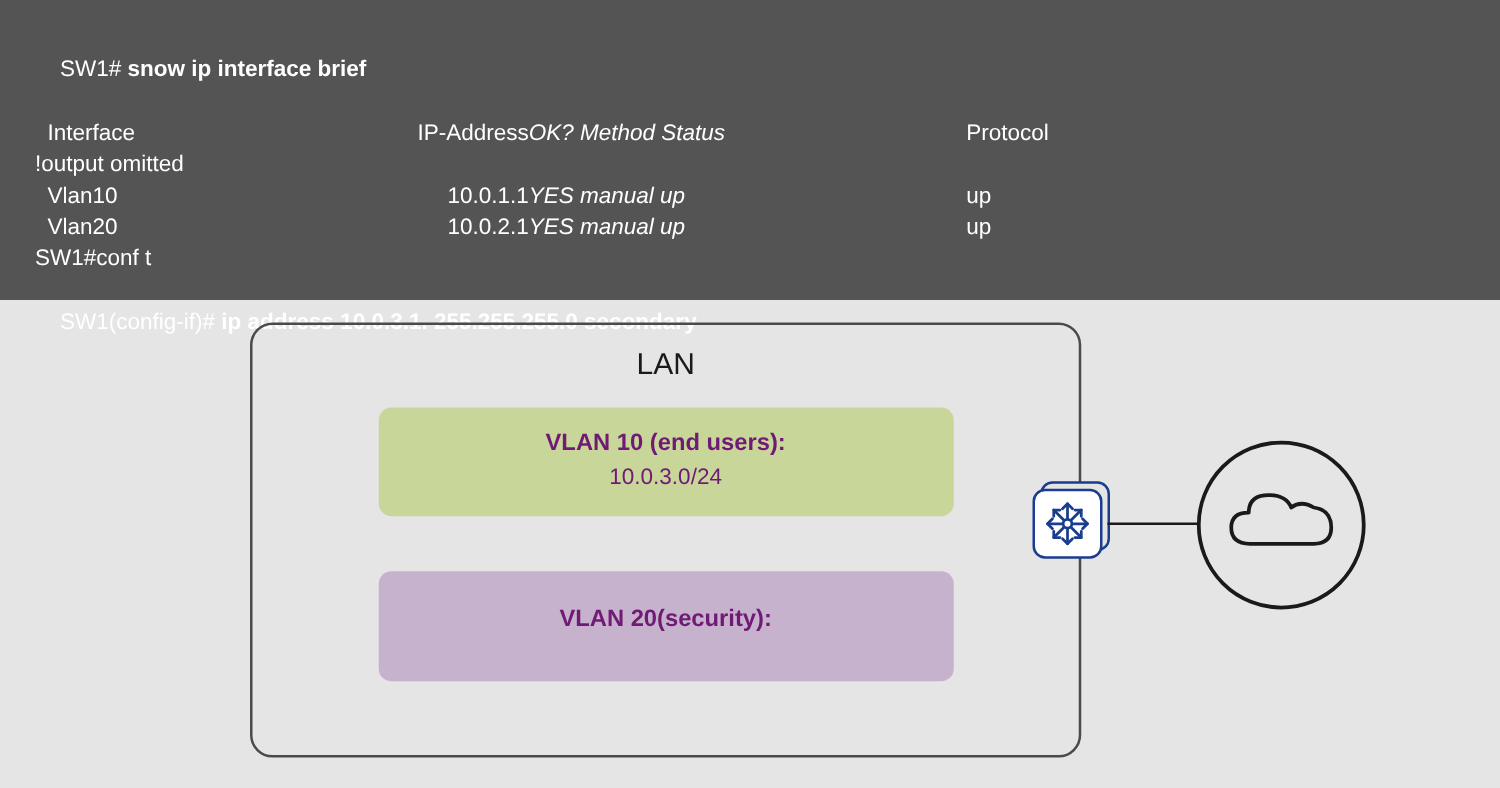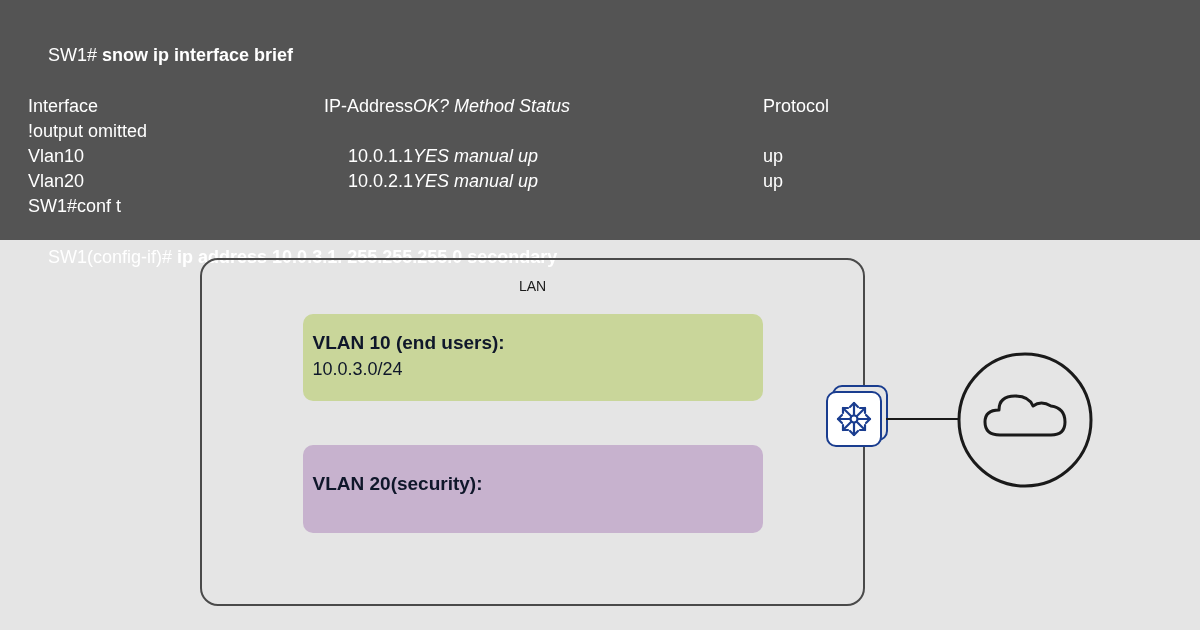--- a/index.html
+++ b/index.html
@@ -15,50 +15,51 @@
     color: #fff;
     padding: 18px 28px 16px 28px;
     font-size: 18px;
     line-height: 1.4;
     height: 240px;
   }
   .term-line { white-space: pre; }
   .prompt { font-weight: 400; }
   .bold { font-weight: 700; }
   .cols { display: flex; }
-  .col-interface { width: 200px; }
+  .col-interface { width: 200px; margin-left: 10px; }
   .col-ip { width: 185px; text-align: right; }
   .col-method { width: 350px; font-style: italic; }
   .col-protocol { flex: 1; }
   .diagram {
     position: relative;
     height: 390px;
   }
   .lan-box {
     position: absolute;
     left: 200px;
     top: 18px;
     width: 665px;
     height: 348px;
     border: 2px solid #4a4a4a;
     border-radius: 18px;
     background: transparent;
   }
   .lan-title {
     text-align: center;
-    font-size: 14px;
+    font-size: 24px;
     margin-top: 18px;
     color: #1a1a1a;
   }
   .vlan-box {
     width: 460px;
     margin: 20px auto 0 auto;
     border-radius: 10px;
+    text-align: center;
     padding: 18px 10px 20px 10px;
-    color: #0f172a;
+    color: #701a75;
   }
   .vlan10 { background: #c9d69a; }
   .vlan20 { background: #c7b2ce; margin-top: 44px; padding: 28px 10px 34px 10px; }
   .vlan-title { font-weight: 700; font-size: 19px; margin-bottom: 4px; }
   .vlan-sub { font-size: 18px; line-height: 1.3; }
   .router-icon {
     position: absolute;
     left: 826px;
     top: 148px;
     width: 62px;

